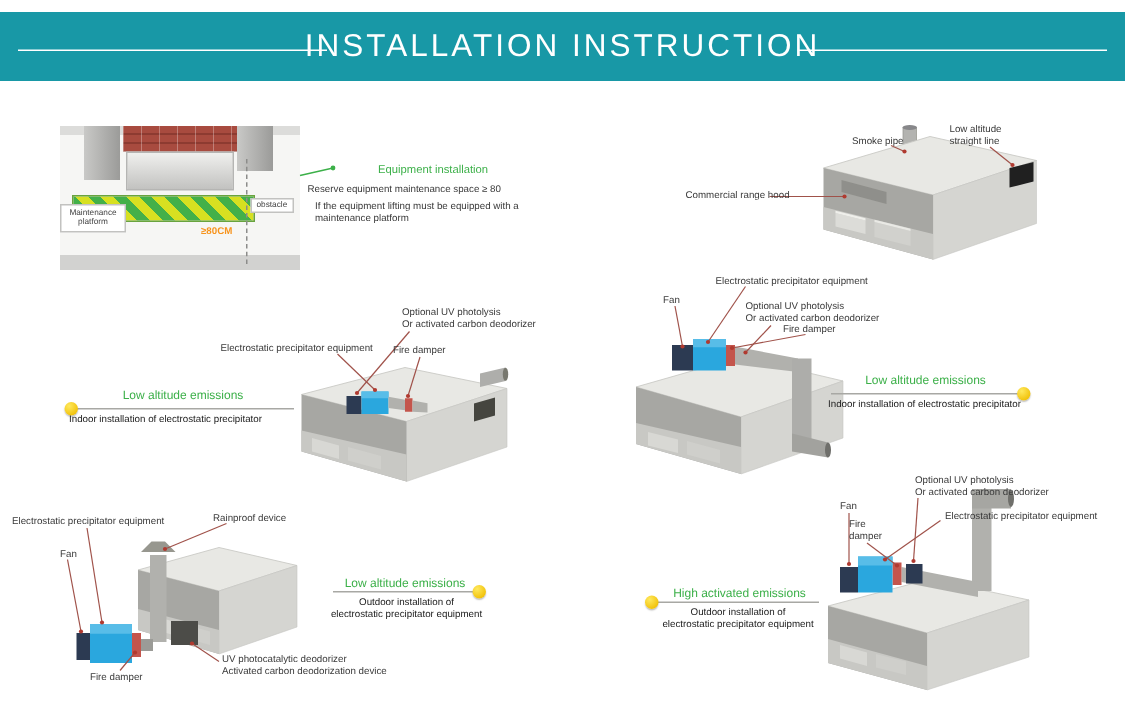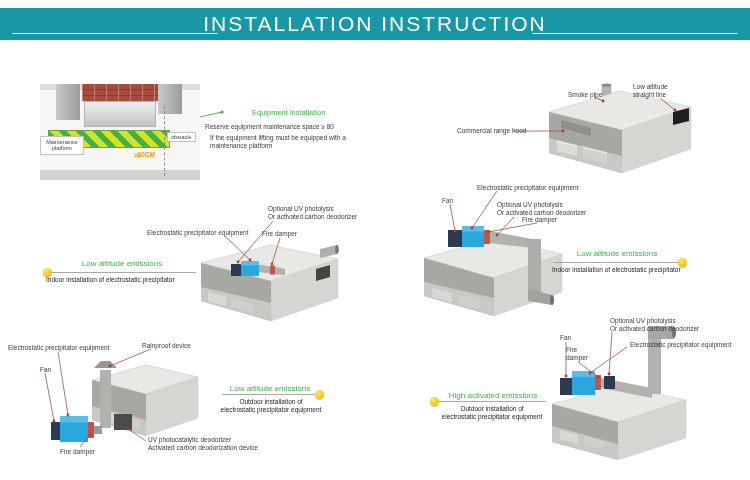--- a/index.html
+++ b/index.html
@@ -2,21 +2,21 @@
 <html><head>
 <meta charset="utf-8">
 <style>
   * { margin:0; padding:0; box-sizing:border-box; }
   html,body { width:750px; height:480px; }
   body { background:#fff; font-family:"Liberation Sans", sans-serif; position:relative; overflow:hidden; }
   .page { position:absolute; left:0; top:0; width:750px; height:480px; background:#fff; }
   .abs { position:absolute; }
 
   
-  .banner { position:absolute; left:0; top:8px; width:750px; height:32px; background:#1898a6;
+  .banner { position:absolute; left:0; top:8px; width:750px; height:46px; background:#1898a6;
             display:flex; align-items:center; justify-content:center; }
   .banner .title { color:#fff; font-size:21px; font-weight:400; letter-spacing:2px; }
   .hline { position:absolute; top:25px; height:1px; background:#ffffff; }
   .hline.l { left:12px; width:206px; }
   .hline.r { right:12px; width:206px; }
 
   
   .lbl { position:absolute; font-size:6.5px; color:#3a3a3a; line-height:1.3; white-space:nowrap; z-index:10; }
   .lbl.wrap { white-space:normal; }
   .green-title { color:#3cb049; font-size:7.5px;padding-left:26px; }

